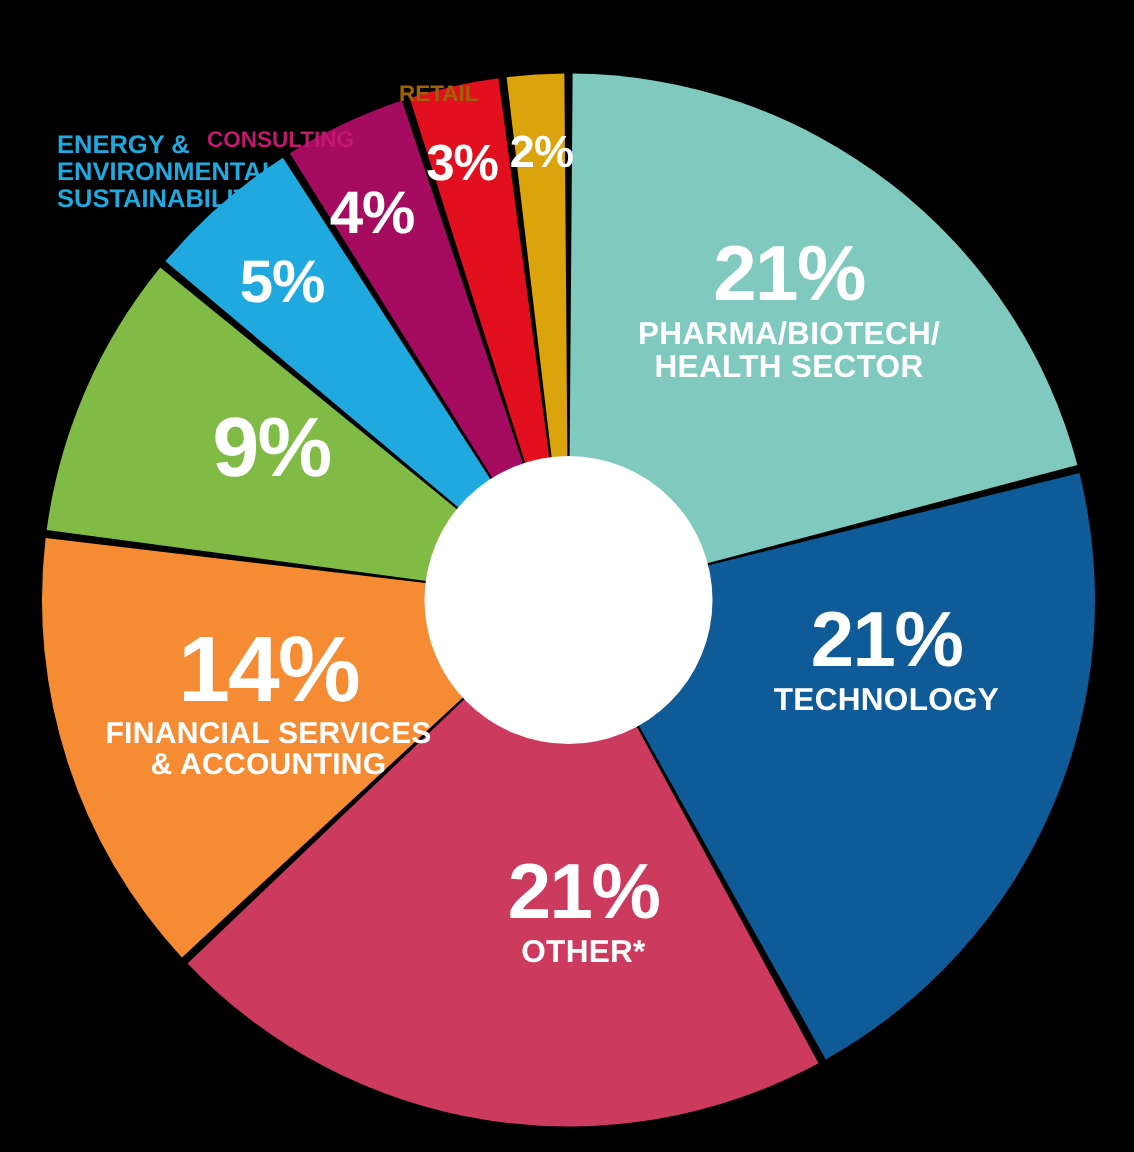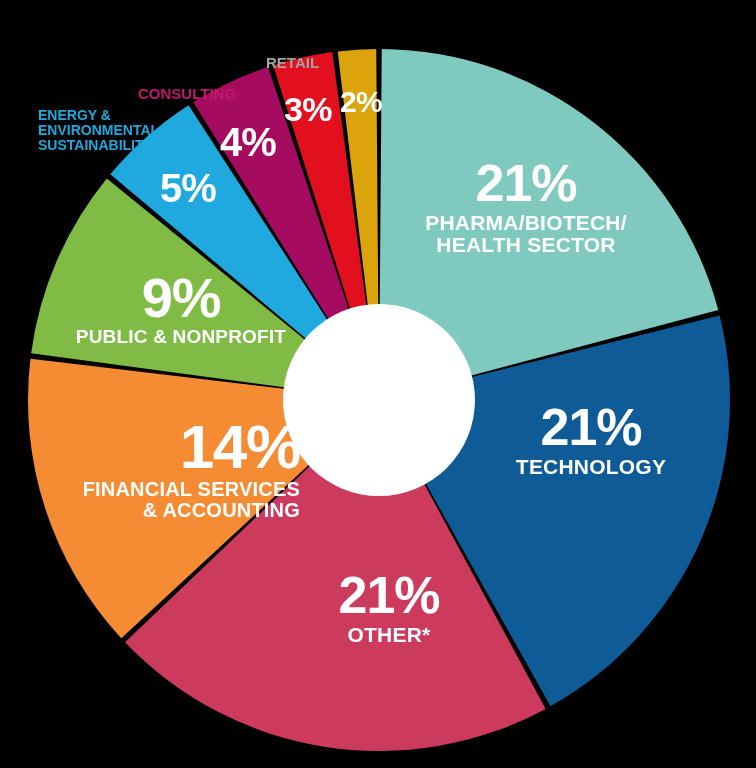--- a/index.html
+++ b/index.html
@@ -74,22 +74,22 @@
   .callout {
     position: absolute;
     font-family: "Liberation Sans Narrow", "Liberation Sans", sans-serif;
     font-weight: bold;
     text-transform: uppercase;
     line-height: 1.06;
     white-space: pre-line;
     pointer-events: none;
   }
   #callout-energy {
-    left: 38px; top: 108px;
-    font-size: 14px;
+    left: 38px; top: 88px;
+    font-size: 17px;
     text-align: left;
   }
   #callout-consulting {
     left: 138px; top: 86px;
     font-size: 15px;
     text-align: right;
   }
   #callout-retail {
     left: 266px; top: 55px;
     font-size: 15px;
@@ -98,21 +98,21 @@
   #callout-cpg {
     left: 328px; top: 12px;
     font-size: 15px;
     text-align: left;
   }
 
   
   #label-pharma  { left: 418px; top: 160px; width: 216px; }
   #label-tech    { left: 500px; top: 404px; width: 182px; }
   #label-other   { left: 286px; top: 572px; width: 206px; }
-  #label-finance { left: 58px;  top: 418px; width: 242px; text-align: right; }
+  #label-finance { left: 58px;  top: 418px; width: 242px; }
   #label-public  { left: 68px;  top: 272px; width: 226px; }
   #label-energy  { left: 140px; top: 170px; width: 96px; }
   #label-consulting { left: 206px; top: 124px; width: 84px; }
   #label-retail  { left: 272px; top: 94px;  width: 72px; }
   #label-cpg     { left: 330px; top: 88px;  width: 62px; }
 </style>
 </head>
 <body>
 
 <div id="chart-stage">
@@ -149,21 +149,20 @@
   </div>
 
   <div class="slice-label med" id="label-finance">
     <span class="slice-pct">14%</span>
     <span class="slice-name">FINANCIAL SERVICES
 &amp; ACCOUNTING</span>
   </div>
 
   <div class="slice-label sml" id="label-public">
     <span class="slice-pct">9%</span>
-    <span class="slice-name">PUBLIC &amp; NONPROFIT</span>
   </div>
 
   <div class="slice-label tiny" id="label-energy">
     <span class="slice-pct">5%</span>
   </div>
 
   <div class="slice-label tiny" id="label-consulting">
     <span class="slice-pct">4%</span>
   </div>
 
@@ -174,16 +173,16 @@
   <div class="slice-label tiny-xs" id="label-cpg">
     <span class="slice-pct">2%</span>
   </div>
 
   <div class="callout" id="callout-energy" style="color: rgb(32, 169, 222);">ENERGY &amp;
 ENVIRONMENTAL
 SUSTAINABILITY</div>
 
   <div class="callout" id="callout-consulting" style="color: rgb(194, 24, 111);">CONSULTING</div>
 
-  <div class="callout" id="callout-retail" style="color: #a3a3a3;">RETAIL</div>
+  <div class="callout" id="callout-retail" style="color: #a16207;">RETAIL</div>
 
 
 </div>
 
 </body></html>

